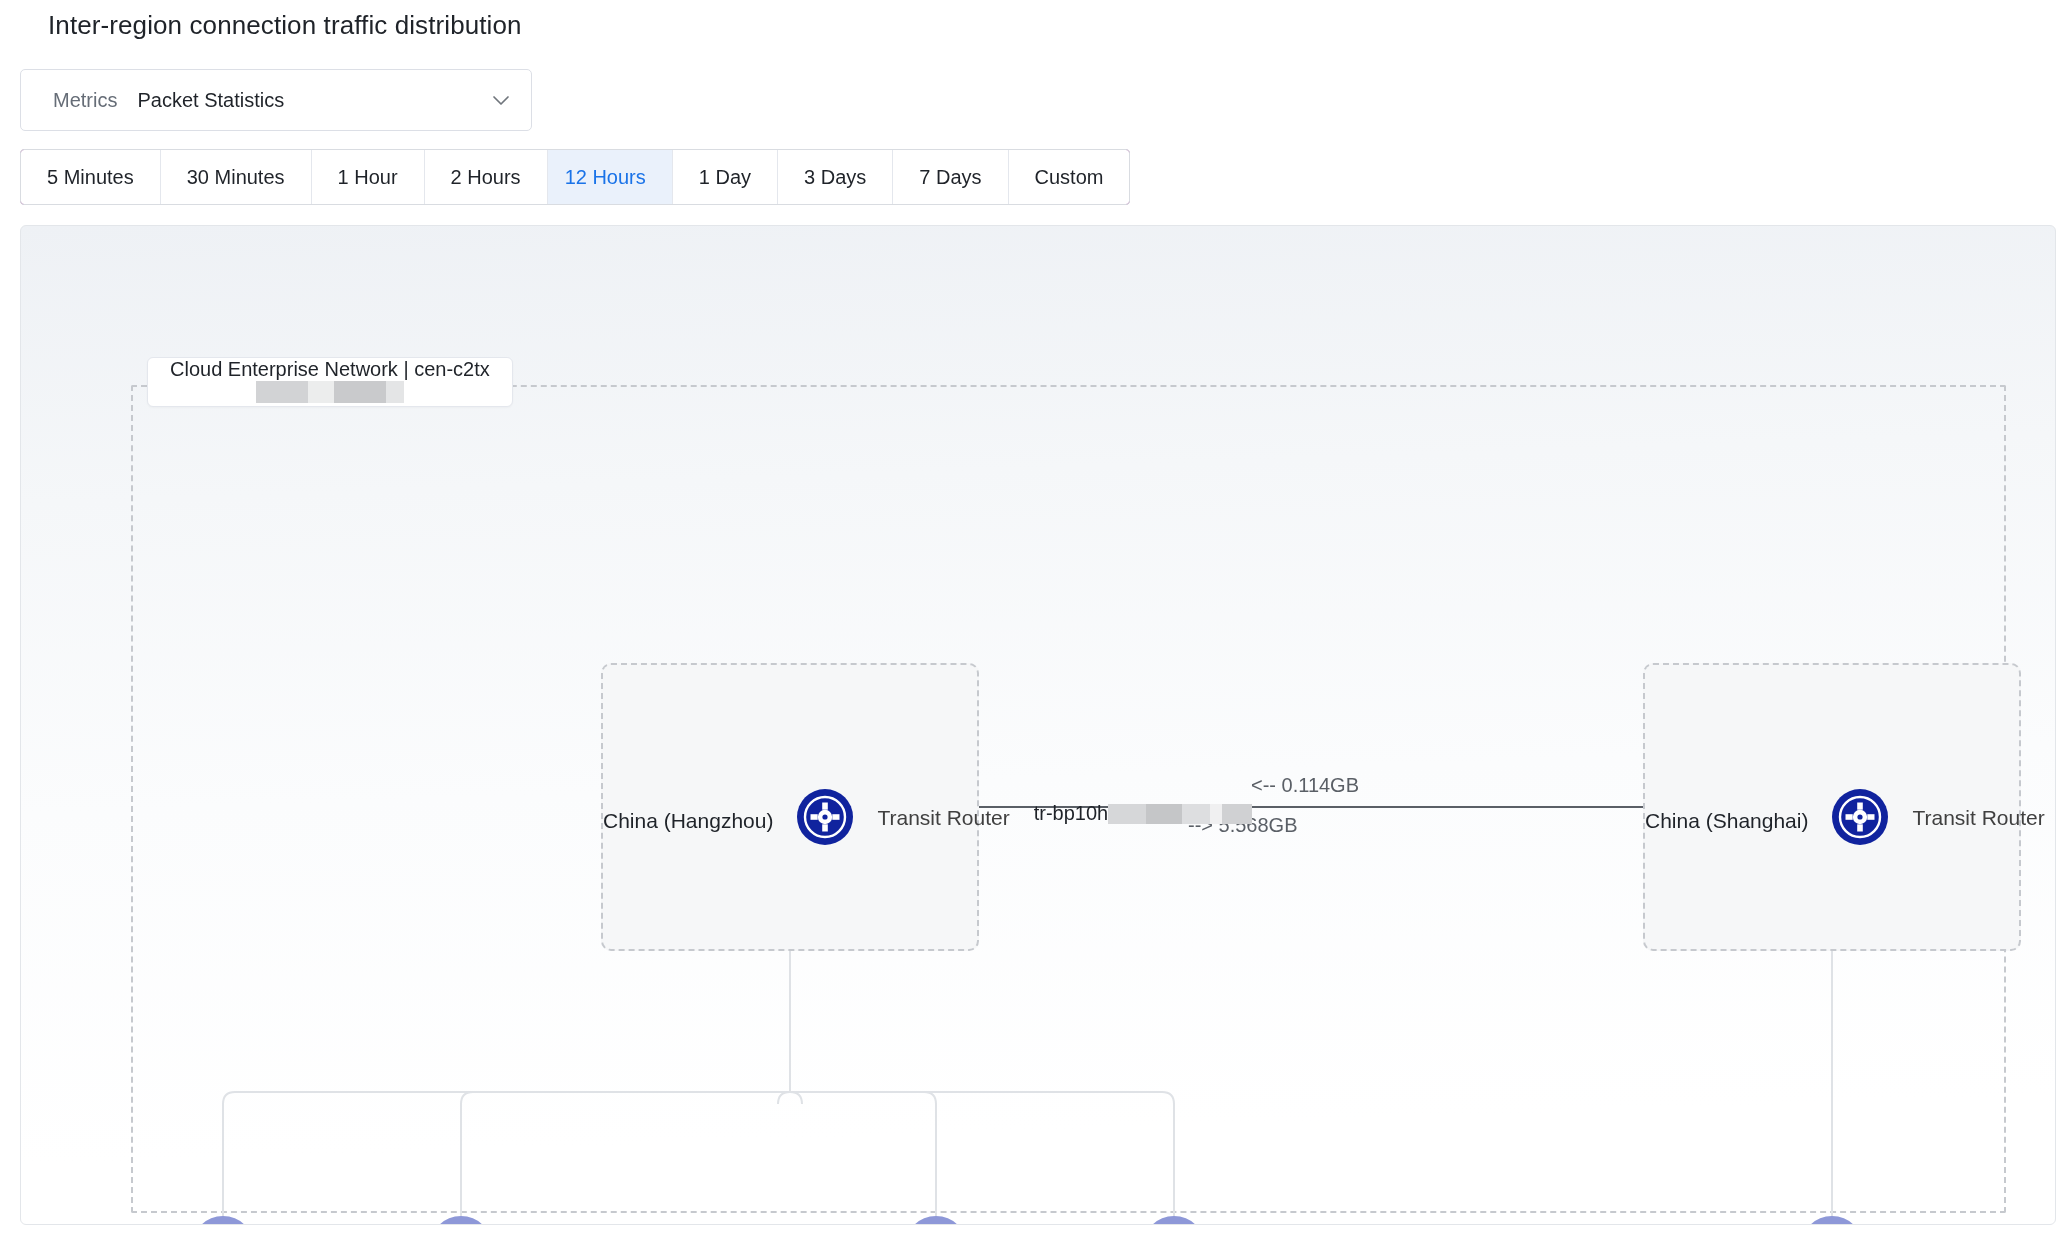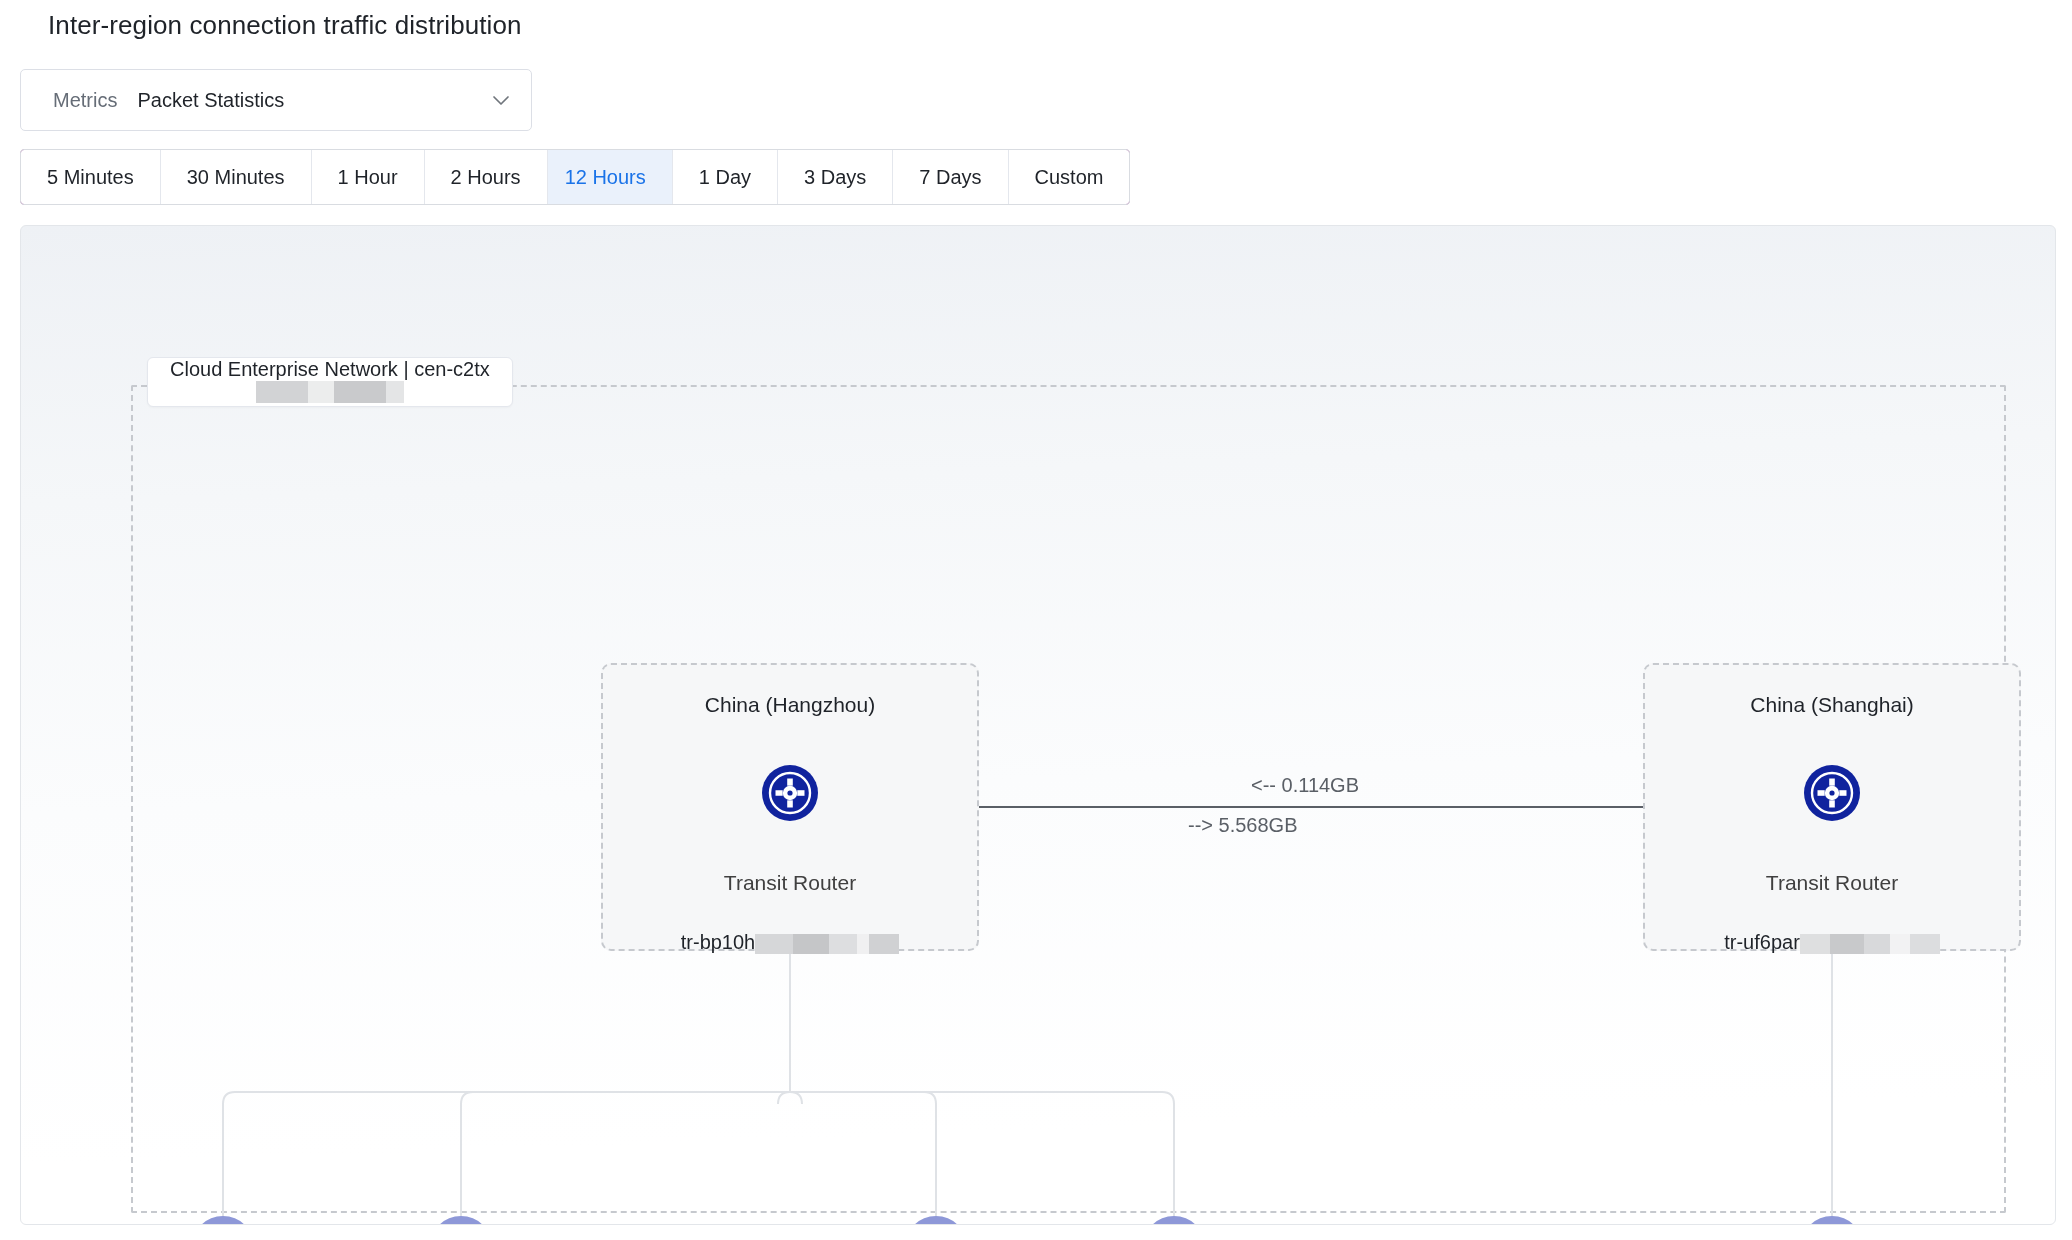--- a/index.html
+++ b/index.html
@@ -144,21 +144,21 @@
   
   .region-box {
     position: absolute;
     width: 378px;
     height: 288px;
     border: 2px dashed #c6c9ce;
     border-radius: 10px;
     background: #f6f7f8;
     z-index: 3;
     display: flex;
-    flex-direction: column;
+    flex-direction: row;
     align-items: center;
     gap: 24px;
   }
   .region-box.hangzhou { left: 580px; top: 437px; }
   .region-box.shanghai { left: 1622px; top: 437px; }
 
   .region-name {
     margin-top: 28px;
     font-size: 21px;
     color: #1f2329;

